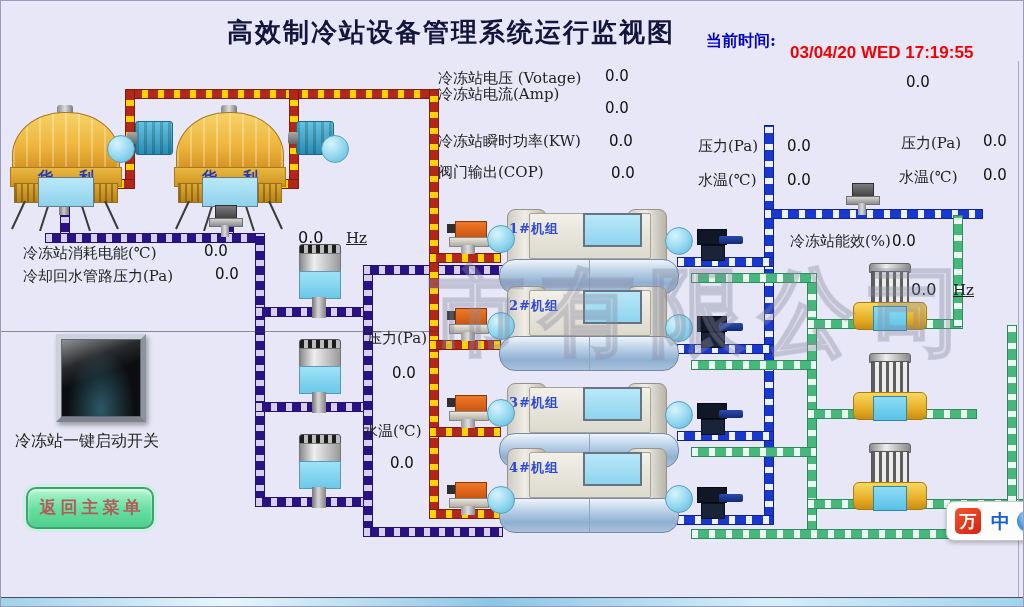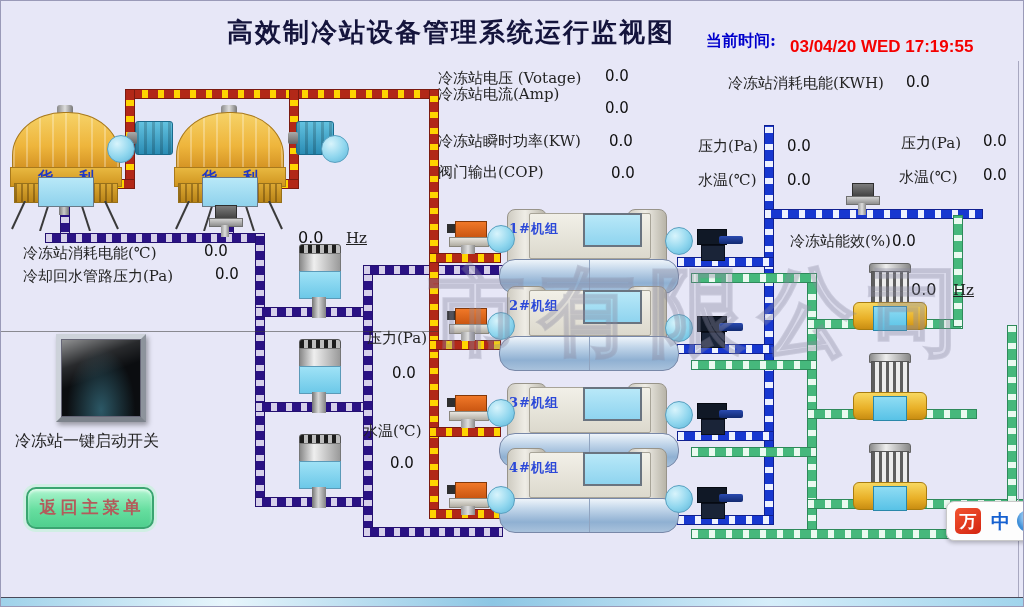--- a/index.html
+++ b/index.html
@@ -101,21 +101,21 @@
                radial-gradient(ellipse at 50% 92%,#2c5866 0%,rgba(20,50,60,0) 62%); }
   .menu-btn { position:absolute; left:25px; top:486px; width:124px; height:38px; z-index:3; cursor:pointer;
     border-radius:10px; background:linear-gradient(180deg,#aef5cf 0%,#66de9f 55%,#4fcf8e 100%);
     border:2px solid #3aa571; box-shadow:0 0 0 3px rgba(205,240,225,.9), inset 0 2px 3px rgba(255,255,255,.65);
     font:bold 17px "DejaVu Serif",serif; color:#b35b5b; letter-spacing:4px; text-align:center; line-height:36px; text-indent:4px;}
 
   
   .title { position:absolute; left:170px; top:14px; width:560px; text-align:center; z-index:4;
     font:bold 26px "DejaVu Serif","Liberation Serif",serif; color:#14143c; letter-spacing:2px; }
   .time-lbl { position:absolute; left:705px; top:30px; font:bold 16px "DejaVu Serif",serif; color:#0000cc; z-index:4;}
-  .time-val { position:absolute; left:789px; top:36px; font:bold 17px "Liberation Sans",sans-serif; color:#f50000; z-index:4;}
+  .time-val { position:absolute; left:789px; top:42px; font:bold 17px "Liberation Sans",sans-serif; color:#f50000; z-index:4;}
 
   
   .watermark { position:absolute; left:428px; top:248px; z-index:6; pointer-events:none;
     font:bold 96px "DejaVu Serif",serif; letter-spacing:14px; white-space:nowrap;
     color:rgba(150,150,168,0.14); -webkit-text-stroke:2px rgba(135,135,158,0.30); }
   .wline { position:absolute; left:0; top:330px; width:437px; height:1px; background:#3c3c3c; opacity:.55; z-index:5; }
   .bottom-strip { position:absolute; left:0; top:596px; width:1024px; height:11px; z-index:5;
     border-top:1px solid #4a4a5a;
     background:linear-gradient(90deg,#9fd2ea,#e8f6fc 22%,#8cc6e4 48%,#d6eefa 75%,#a0d4ec); }
   .right-edge { position:absolute; left:1017px; top:60px; width:1px; height:537px; background:#a8a8c0; z-index:4; }
@@ -139,21 +139,20 @@
 
   <div class="lbl" style="left:437px;top:68px">冷冻站电压 (Votage)</div>
   <div class="val" style="left:604px;top:66px">0.0</div>
   <div class="lbl" style="left:437px;top:84px">冷冻站电流(Amp)</div>
   <div class="val" style="left:604px;top:98px">0.0</div>
   <div class="lbl" style="left:437px;top:131px">冷冻站瞬时功率(KW)</div>
   <div class="val" style="left:608px;top:131px">0.0</div>
   <div class="lbl" style="left:437px;top:162px">阀门输出(COP)</div>
   <div class="val" style="left:610px;top:163px">0.0</div>
 
-  <div class="lbl" style="left:727px;top:73px">冷冻站消耗电能(KWH)</div>
   <div class="val" style="left:905px;top:72px">0.0</div>
 
   <div class="lbl" style="left:697px;top:136px">压力(Pa)</div>
   <div class="val" style="left:786px;top:136px">0.0</div>
   <div class="lbl" style="left:697px;top:170px">水温(℃)</div>
   <div class="val" style="left:786px;top:170px">0.0</div>
   <div class="lbl" style="left:900px;top:133px">压力(Pa)</div>
   <div class="val" style="left:982px;top:131px">0.0</div>
   <div class="lbl" style="left:898px;top:167px">水温(℃)</div>
   <div class="val" style="left:982px;top:165px">0.0</div>

